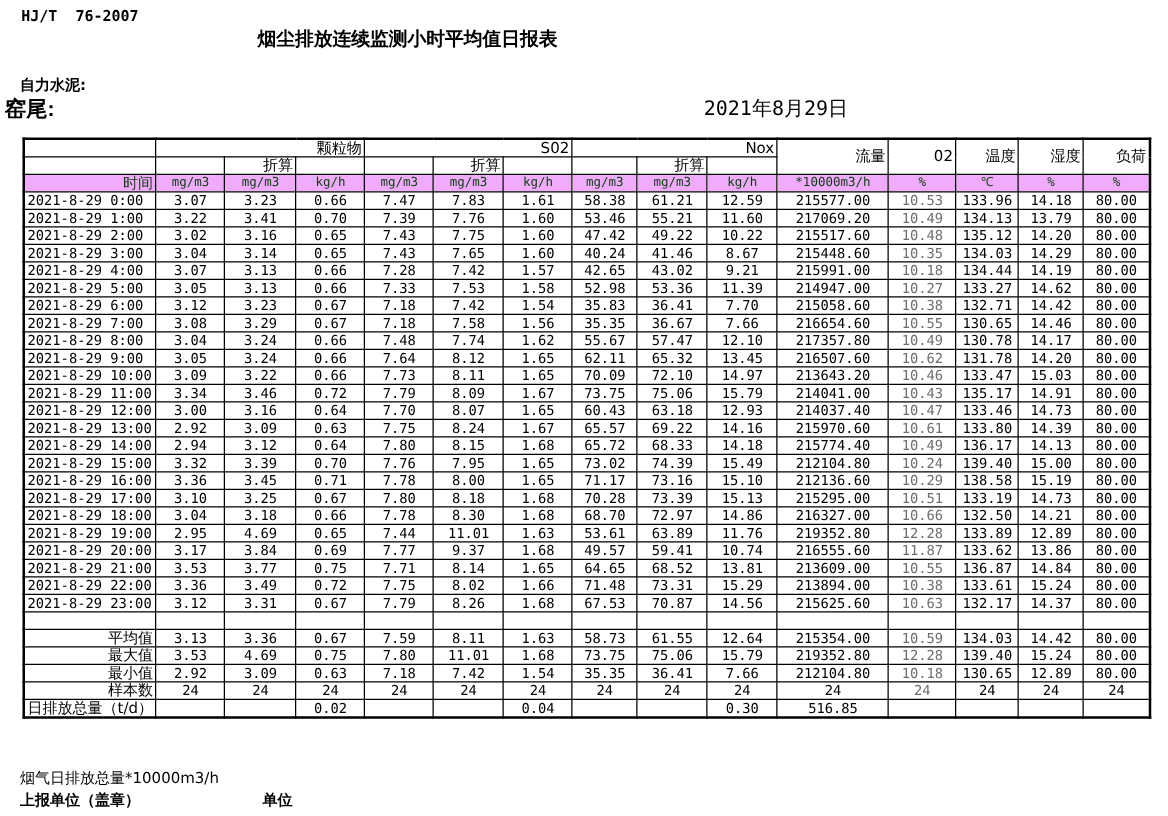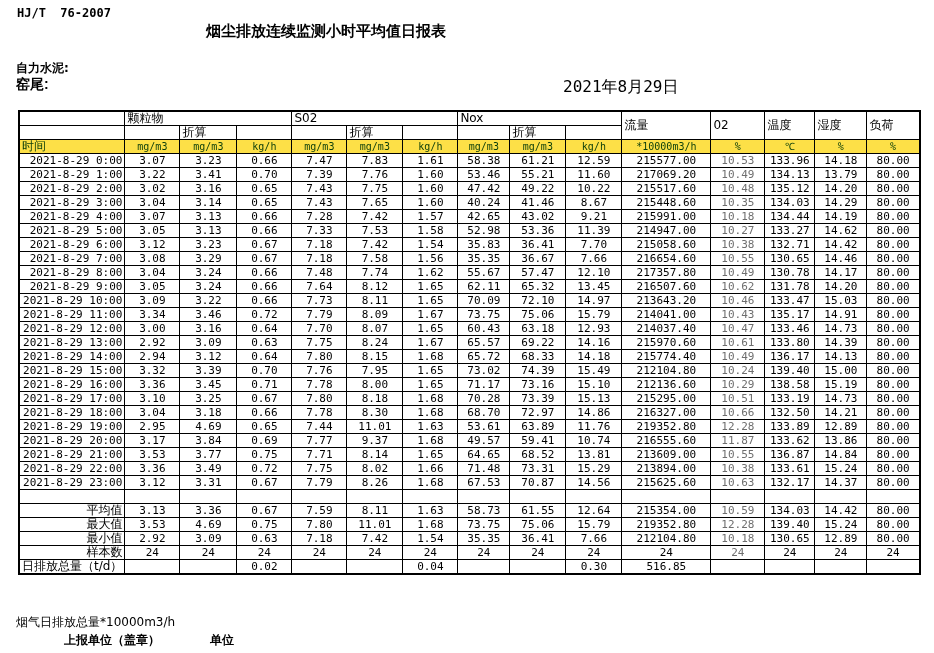--- a/index.html
+++ b/index.html
@@ -4,41 +4,41 @@
 <style>
   * { box-sizing: border-box; }
   body { margin:0; background:#fff; color:#000; font-family:"DejaVu Sans Mono", monospace; }
   .page { position:relative; width:934px; height:653px; background:#fff; overflow:hidden; }
 
   .std { position:absolute; left:17px; top:6px; font-weight:bold; font-size:12px; white-space:pre; }
   .title { position:absolute; left:206px; top:22px; font-weight:bold; font-size:15px;
            font-family:Liberation Mono, monospace; }
   .company { position:absolute; left:16px; top:60px; font-weight:bold; font-size:12px;
              font-family:"DejaVu Sans", sans-serif; }
-  .station { position:absolute; left:16px; top:76px; font-weight:bold; font-size:14px;
+  .station { position:absolute; left:4px; top:76px; font-weight:bold; font-size:17px;
              font-family:Liberation Sans, sans-serif; }
   .date { position:absolute; left:563px; top:77px; font-size:16px; }
 
   table.report { position:absolute; left:18px; top:110px; border-collapse:collapse;
                  table-layout:fixed; border:2px solid #000; }
   td { border:1px solid #000; height:14px; line-height:13px; font-size:11px;
        padding:0 2px; overflow:hidden; white-space:nowrap; }
-  td.ch { font-family:"DejaVu Sans", sans-serif; font-size:12px; text-align:left; }
+  td.ch { font-family:"DejaVu Sans", sans-serif; font-size:12px; text-align:right; }
   td.unit { text-align:center; font-size:10px; }
-  tr.green td { background:#fde047; color:#0a3d0a; }
+  tr.green td { background:#f0abfc; color:#0a3d0a; }
   td.num { text-align:center; }
   td.o2col { color:#6e6e6e; }
-  td.time { text-align:right; }
+  td.time { text-align:left; }
   td.lab { text-align:right; font-family:"DejaVu Sans", sans-serif; font-size:12px; }
   td.lableft { text-align:left; font-family:"DejaVu Sans", sans-serif; font-size:12px;margin-top:40px; }
 
   .foot1 { position:absolute; left:16px; top:614px; font-weight:normal; font-size:12px;
            font-family:"DejaVu Sans", sans-serif; }
   .foot2 { position:absolute; left:16px; top:632px; font-weight:bold; font-size:12px;
-           font-family:"DejaVu Sans", sans-serif;margin-left:48px; }
+           font-family:"DejaVu Sans", sans-serif; }
   .foot3 { position:absolute; left:210px; top:632px; font-weight:bold; font-size:12px;
            font-family:"DejaVu Sans", sans-serif; }
 </style>
 </head>
 <body>
 
 <div class="page">
   <div class="std">HJ/T  76-2007</div>
   <div class="title">烟尘排放连续监测小时平均值日报表</div>
   <div class="company">自力水泥:</div>

